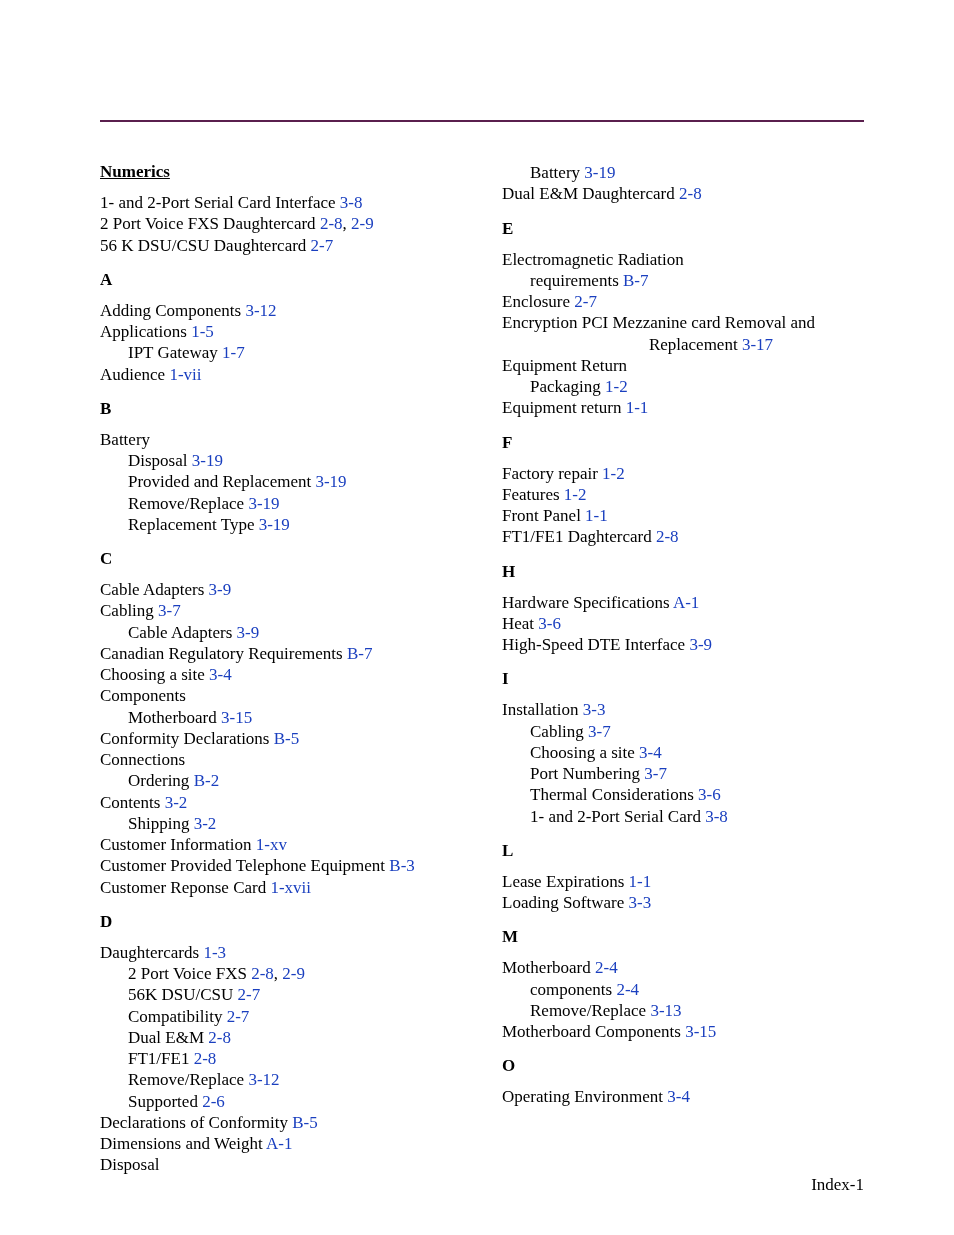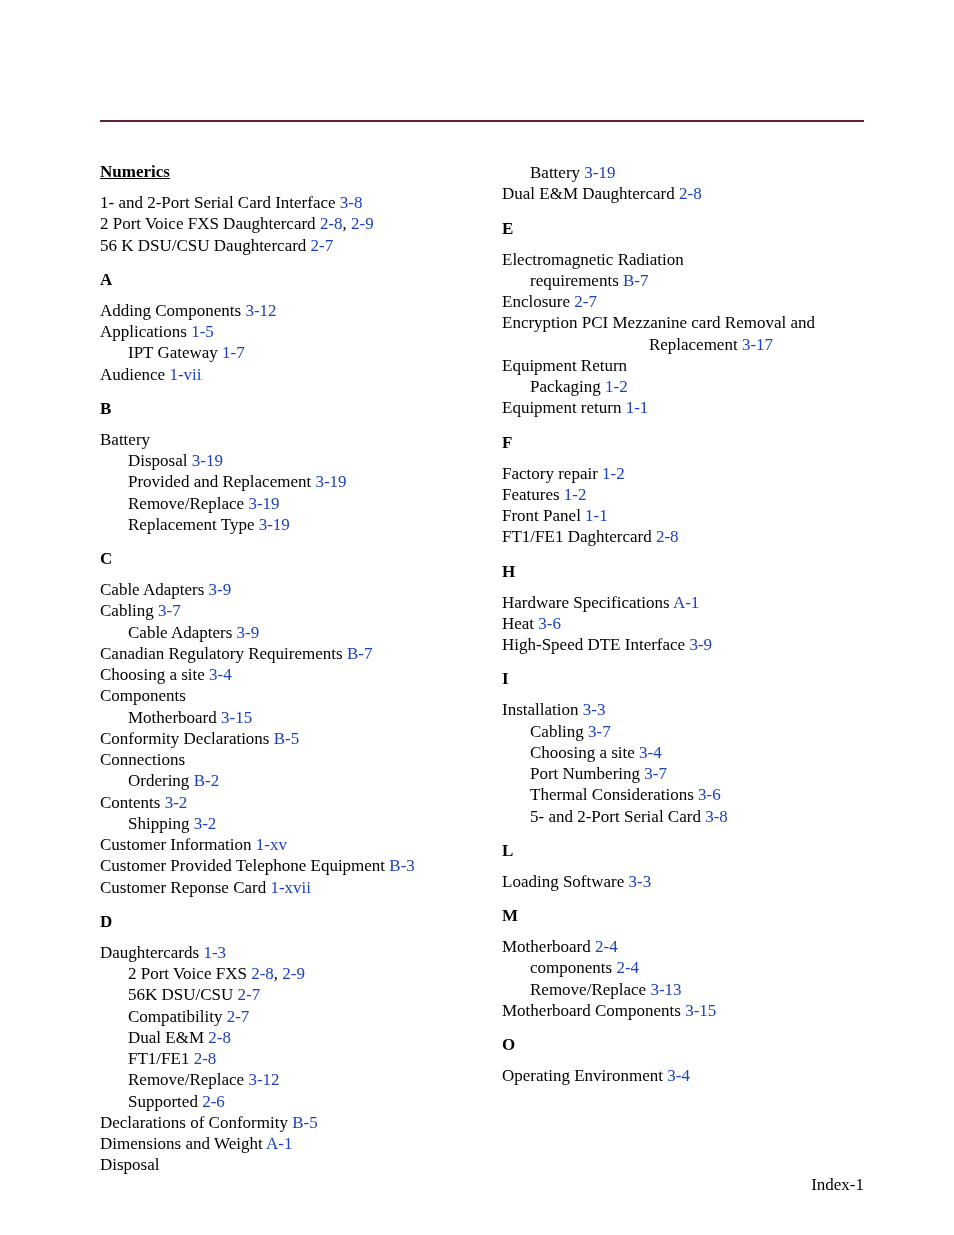--- a/index.html
+++ b/index.html
@@ -129,22 +129,23 @@
         <div class="letter-head">H</div>
         <div class="entry"><span>Hardware Specifications</span>  <a class="ref">A-1</a></div>
         <div class="entry"><span>Heat</span>  <a class="ref">3-6</a></div>
         <div class="entry"><span>High-Speed DTE Interface</span>  <a class="ref">3-9</a></div>
         <div class="letter-head">I</div>
         <div class="entry"><span>Installation</span>  <a class="ref">3-3</a></div>
         <div class="entry sub"><span>Cabling</span>  <a class="ref">3-7</a></div>
         <div class="entry sub"><span>Choosing a site</span>  <a class="ref">3-4</a></div>
         <div class="entry sub"><span>Port Numbering</span>  <a class="ref">3-7</a></div>
         <div class="entry sub"><span>Thermal Considerations</span>  <a class="ref">3-6</a></div>
-        <div class="entry sub"><span>5- and 2-Port Serial Card</span>  <a class="ref">3-8</a></div>
+        <div class="entry sub"><span>1- and 2-Port Serial Card</span>  <a class="ref">3-8</a></div>
         <div class="letter-head">L</div>
+        <div class="entry"><span>Lease Expirations</span>  <a class="ref">1-1</a></div>
         <div class="entry"><span>Loading Software</span>  <a class="ref">3-3</a></div>
         <div class="letter-head">M</div>
         <div class="entry"><span>Motherboard</span>  <a class="ref">2-4</a></div>
         <div class="entry sub"><span>components</span>  <a class="ref">2-4</a></div>
         <div class="entry sub"><span>Remove/Replace</span>  <a class="ref">3-13</a></div>
         <div class="entry"><span>Motherboard Components</span>  <a class="ref">3-15</a></div>
         <div class="letter-head">O</div>
         <div class="entry"><span>Operating Environment</span>  <a class="ref">3-4</a></div>
       </div>
   </div>

